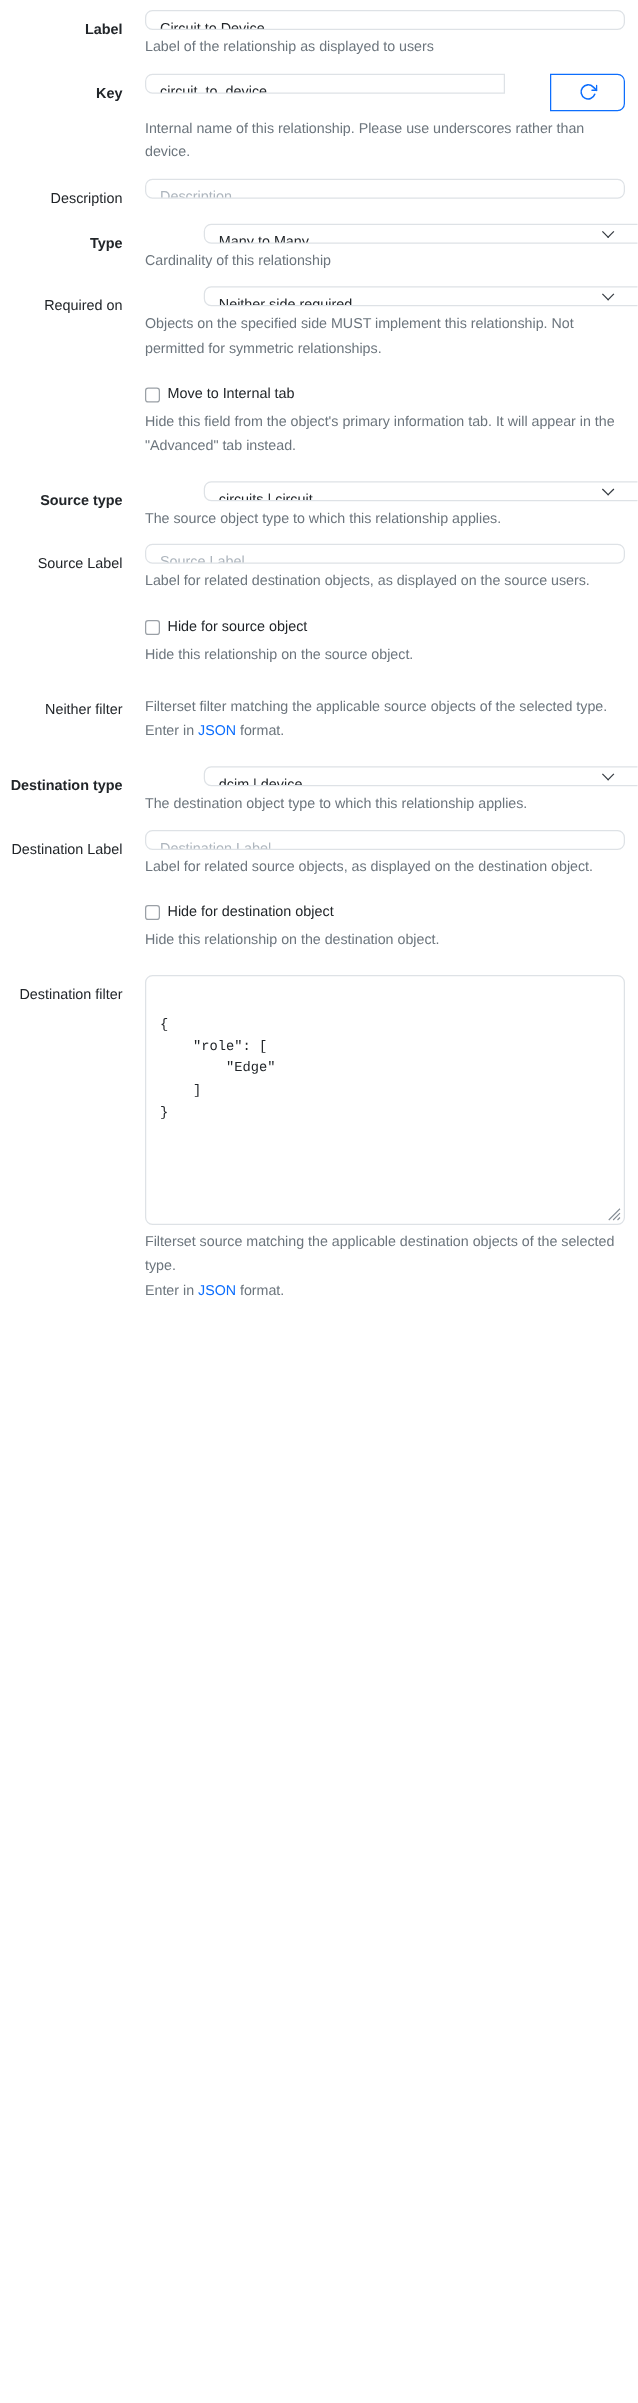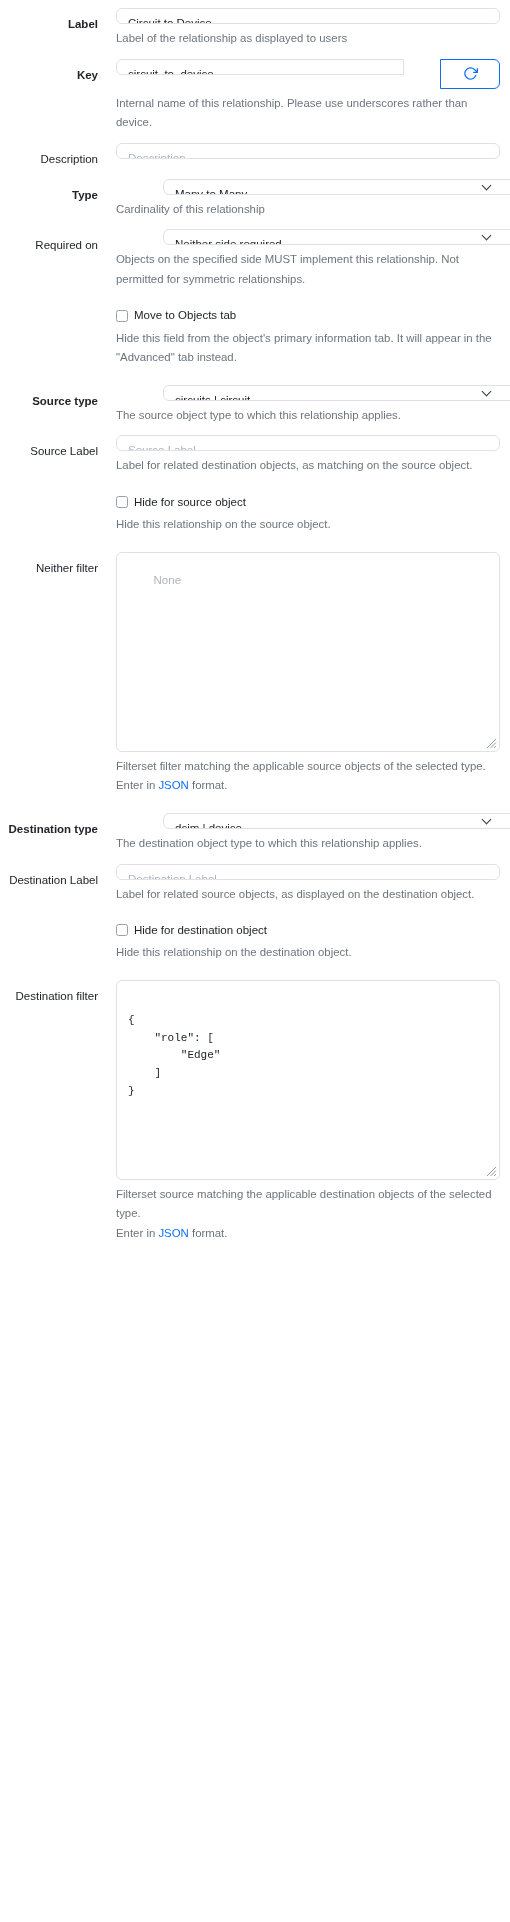--- a/index.html
+++ b/index.html
@@ -224,21 +224,21 @@
       <div class="help">Objects on the specified side MUST implement this relationship. Not permitted for symmetric relationships.</div>
     </div>
   </div>
   <div class="spacer-md"></div>
 
   <div class="row">
     <div class="label-col"></div>
     <div class="ctrl-col">
       <div class="check-row">
         <span class="cbox"></span>
-        <span class="cbox-label">Move to Objects tab</span>
+        <span class="cbox-label">Move to Internal tab</span>
       </div>
       <div class="help">Hide this field from the object's primary information tab. It will appear in the "Advanced" tab instead.</div>
     </div>
   </div>
   <div class="spacer-md"></div>
 
   <div class="row">
     <div class="label-col req">Source type</div>
     <div class="ctrl-col">
       <div class="select-wrap">
@@ -247,46 +247,40 @@
       </div>
       <div class="help">The source object type to which this relationship applies.</div>
     </div>
   </div>
   <div class="spacer-sm"></div>
 
   <div class="row">
     <div class="label-col">Source Label</div>
     <div class="ctrl-col">
       <div class="input placeholder">Source Label</div>
-      <div class="help">Label for related destination objects, as matching on the source object.</div>
+      <div class="help">Label for related destination objects, as displayed on the source users.</div>
     </div>
   </div>
   <div class="spacer-md"></div>
 
   <div class="row">
     <div class="label-col"></div>
     <div class="ctrl-col">
       <div class="check-row">
         <span class="cbox"></span>
         <span class="cbox-label">Hide for source object</span>
       </div>
       <div class="help">Hide this relationship on the source object.</div>
     </div>
   </div>
   <div class="spacer-md"></div>
 
   <div class="row">
     <div class="label-col">Neither filter</div>
     <div class="ctrl-col">
-      <div class="textarea" style="height:200px;">
-        <span class="ph">None</span>
-        <svg class="grip" viewBox="0 0 11 11">
-          <path d="M10 1 L1 10 M10 4.5 L4.5 10 M10 8 L8 10" stroke="#868e96" stroke-width="0.9" fill="none"></path>
-        </svg>
-      </div>
       <div class="help">Filterset filter matching the applicable source objects of the selected type.</div>
       <div class="help" style="padding-top:0;"><span>Enter in </span><a href="#">JSON</a><span> format.</span></div>
     </div>
   </div>
   <div class="spacer-md"></div>
 
   <div class="row">
     <div class="label-col req">Destination type</div>
     <div class="ctrl-col">
       <div class="select-wrap">

